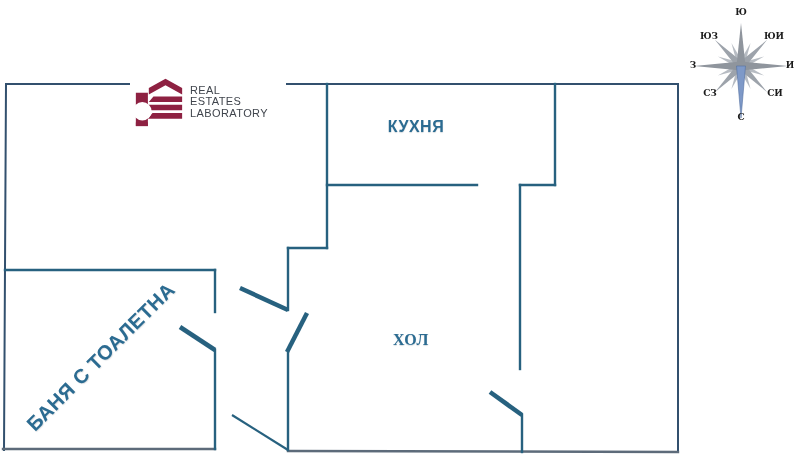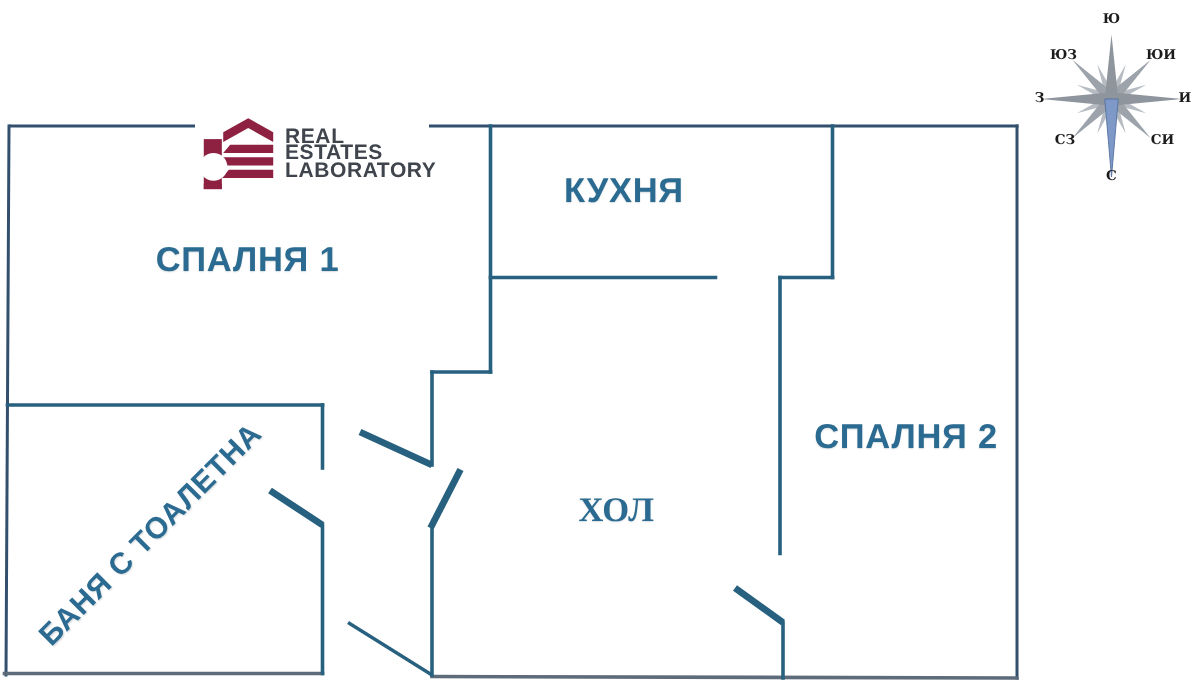--- a/index.html
+++ b/index.html
@@ -2,28 +2,28 @@
 <html><head>
 <meta charset="utf-8">
 <style>
   html,body{margin:0;padding:0;background:#fff;}
   #stage{position:relative;width:800px;height:461px;background:#ffffff;overflow:hidden;
          font-family:"Liberation Sans",sans-serif;}
   #plan-svg{position:absolute;left:0;top:0;z-index:1;}
   .room-label{position:absolute;z-index:3;transform:translate(-50%,-50%);
               font-weight:bold;color:#2b6b91;white-space:nowrap;letter-spacing:.5px;
               text-shadow:0 1px 1px rgba(40,60,80,.18);}
-  .rl-lg{font-size:23px;}
+  .rl-lg{font-size:16px;}
   .rl-md{font-size:20px;}
   .rot45{transform:translate(-50%,-50%) rotate(-45deg);}
   #logo{position:absolute;left:130px;top:70px;width:156px;height:64px;background:#ffffff;
         z-index:2;display:flex;align-items:center;}
   #logo-icon{width:50px;height:54px;margin-left:4px;flex:0 0 auto;}
-  #logo-text{margin-left:6px;color:#40454d;font-size:14px;line-height:11.5px;
-             letter-spacing:.4px;font-weight:700;}
+  #logo-text{margin-left:6px;color:#40454d;font-size:11px;line-height:11.5px;
+             letter-spacing:.4px;font-weight:400;}
   #compass{position:absolute;left:686px;top:2px;z-index:2;}
   .compass-label{font-family:"DejaVu Serif",serif;font-size:9px;fill:#1b1b1b;font-weight:bold;}
 </style>
 </head>
 <body>
 
 <div id="stage">
 
   <svg id="plan-svg" width="800" height="461">
       <line x1="7" y1="84" x2="678" y2="84" stroke="#32506e" stroke-width="2" stroke-linecap="square"></line>
@@ -89,19 +89,17 @@
       <text x="55" y="13" text-anchor="middle" class="compass-label">Ю</text>
       <text x="23" y="37" text-anchor="middle" class="compass-label">ЮЗ</text>
       <text x="88" y="37" text-anchor="middle" class="compass-label">ЮИ</text>
       <text x="7" y="66" text-anchor="middle" class="compass-label">З</text>
       <text x="104" y="66" text-anchor="middle" class="compass-label">И</text>
       <text x="24" y="94" text-anchor="middle" class="compass-label">СЗ</text>
       <text x="89" y="94" text-anchor="middle" class="compass-label">СИ</text>
       <text x="55" y="118" text-anchor="middle" class="compass-label">С</text>
     </svg>
 
-  <div class="room-label rl-lg" style="left:165px;top:173px;">СПАЛНЯ 1</div>
   <div class="room-label rl-lg" style="left:416px;top:127px;">КУХНЯ</div>
-  <div class="room-label rl-lg" style="left:604px;top:291px;">СПАЛНЯ 2</div>
   <div class="room-label rl-lg" style="left:411px;top:340px;font-family:Liberation Serif, serif;">ХОЛ</div>
   <div class="room-label rl-md rot45" style="left:101px;top:357px;">БАНЯ С ТОАЛЕТНА</div>
 
 </div>
 
 </body></html>

